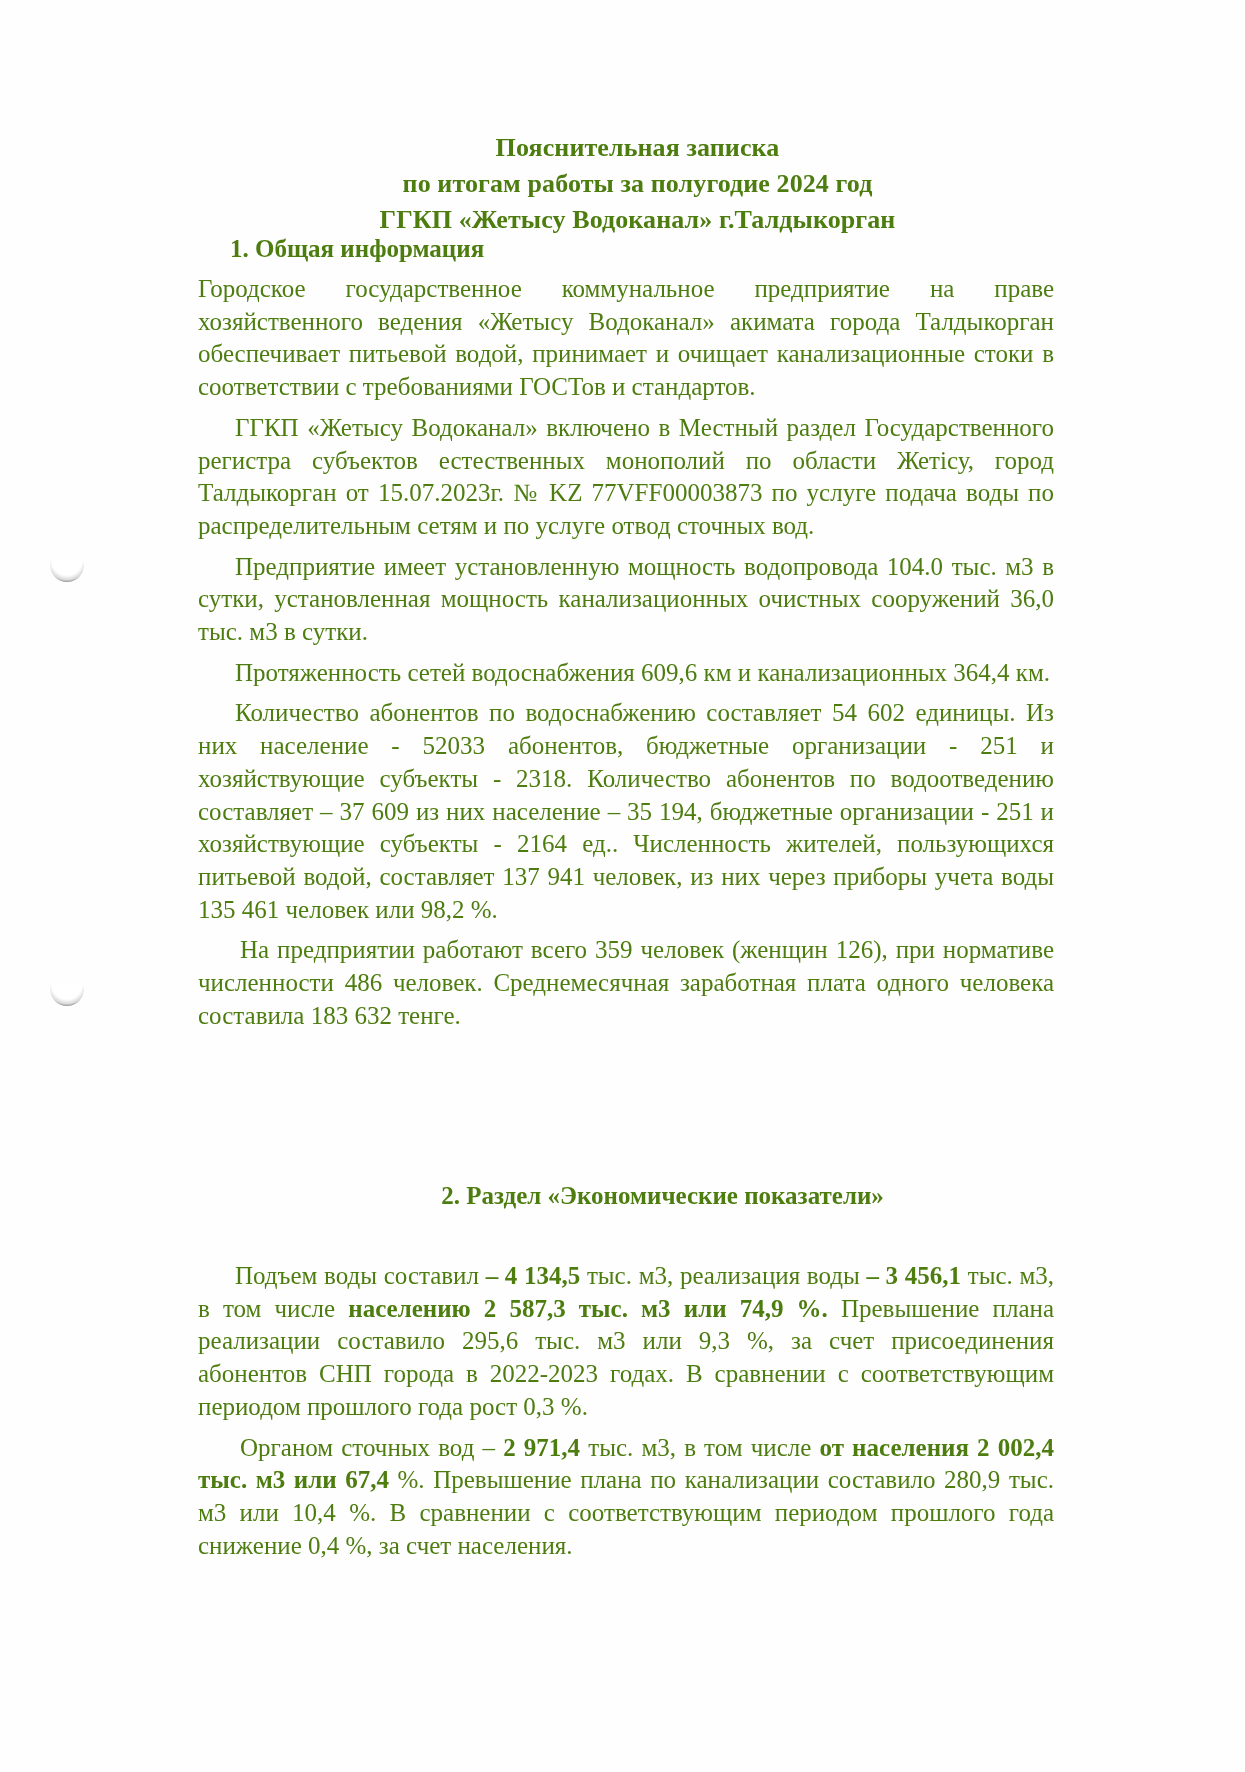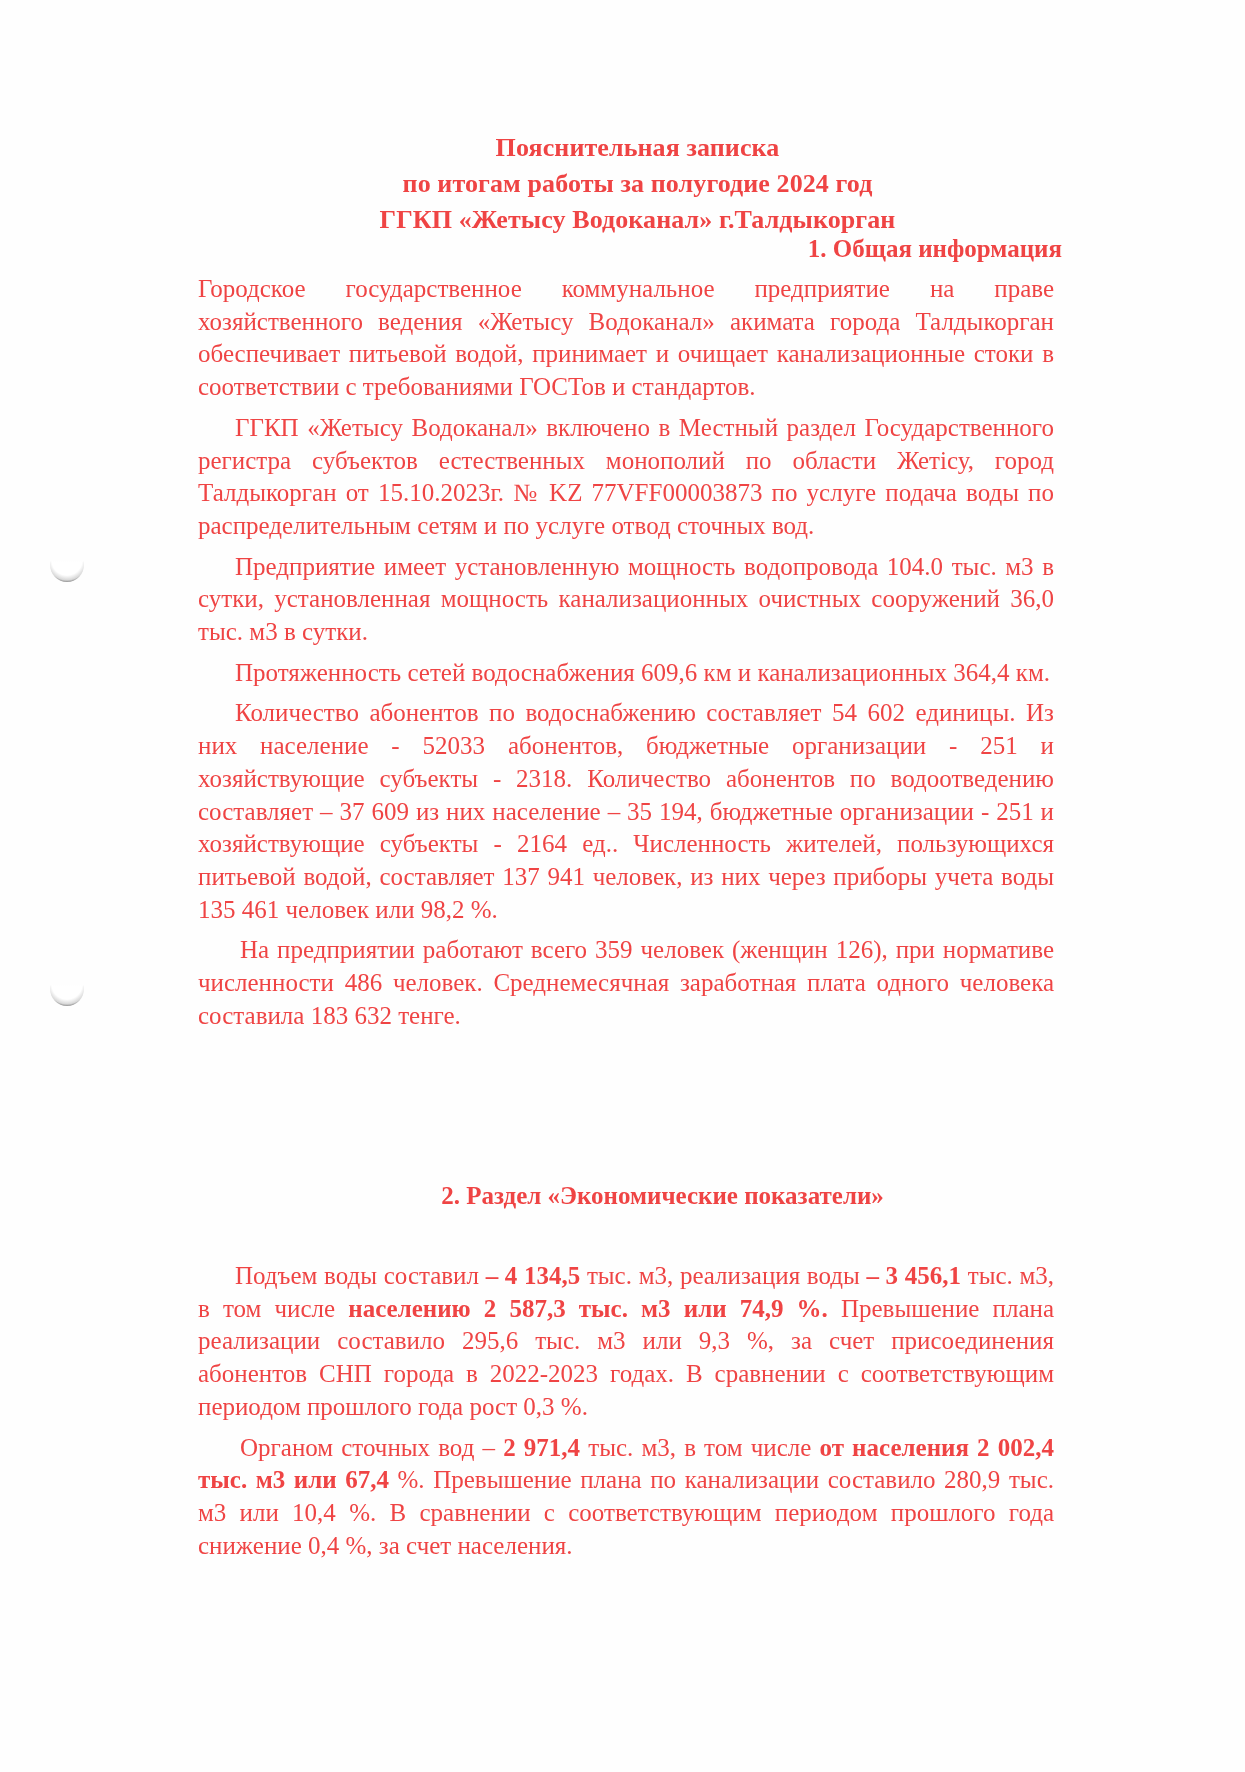--- a/index.html
+++ b/index.html
@@ -1,41 +1,41 @@
 <!DOCTYPE html>
 <html><head>
   <meta charset="utf-8">
   <style>
     html, body { margin: 0; padding: 0; background: #ffffff; }
     body { width: 1245px; height: 1772px; position: relative; overflow: hidden; }
     .page {
       position: absolute; left: 0; top: 0; width: 1245px; height: 1772px;
       background: #fefefe;
       font-family: "Liberation Serif", "DejaVu Serif", serif;
-      color: #ef4444;
+      color: #4d7c0f;
     }
     .punch {
       position: absolute; width: 34px; height: 34px; border-radius: 50%;
       background: radial-gradient(circle at 50% 35%, #ffffff 55%, #d8d8d8 72%, #3a3a3a 88%, #ffffff 100%);
       clip-path: inset(40% 0 0 0);
     }
     .title-block {
       position: absolute; left: 0; width: 1245px; top: 130px;
       text-align: center; font-weight: bold; font-size: 26px; line-height: 36px;
       letter-spacing: 0.1px;
     }
     .title-block div { padding-left: 30px; }
     .content {
       position: absolute; left: 190px; width: 872px;
       font-size: 25px; line-height: 32.7px; text-align: justify;
     }
     .content p { margin: 8px; }
     .indent { text-indent: 37px; }
     .h-section {
-      text-align: right; font-weight: bold; font-size: 25px; line-height: 32px;
+      text-align: left; font-weight: bold; font-size: 25px; line-height: 32px;
     }
     b { font-weight: bold; }
     #sec1 { top: 233px; }
     #sec2-head { position: absolute; left: 0; width: 1245px; top: 1180px; padding-left: 40px; }
     #sec2 { top: 1252px; }
   </style>
 </head>
 <body>
 
 <div class="page">
@@ -45,21 +45,21 @@
 
   <div class="title-block">
     <div>Пояснительная записка</div>
     <div>по итогам работы за полугодие 2024 год</div>
     <div>ГГКП «Жетысу Водоканал» г.Талдыкорган</div>
   </div>
 
   <div class="content" id="sec1">
     <div class="h-section" style="padding-left:40px;">1.  Общая информация</div>
     <p>Городское государственное коммунальное предприятие на праве хозяйственного ведения «Жетысу Водоканал» акимата города Талдыкорган обеспечивает питьевой водой, принимает и очищает канализационные стоки в соответствии с требованиями ГОСТов и стандартов.</p>
-    <p class="indent">ГГКП «Жетысу Водоканал» включено в Местный раздел Государственного регистра субъектов естественных монополий по области Жетісу, город Талдыкорган от 15.10.2023г. № KZ 77VFF00003873 по услуге подача воды по распределительным сетям и по услуге отвод сточных вод.</p>
+    <p class="indent">ГГКП «Жетысу Водоканал» включено в Местный раздел Государственного регистра субъектов естественных монополий по области Жетісу, город Талдыкорган от 15.07.2023г. № KZ 77VFF00003873 по услуге подача воды по распределительным сетям и по услуге отвод сточных вод.</p>
     <p class="indent">Предприятие имеет установленную мощность водопровода 104.0 тыс. м3 в сутки, установленная мощность канализационных очистных сооружений 36,0 тыс. м3 в сутки.</p>
     <p class="indent">Протяженность сетей водоснабжения 609,6 км и канализационных 364,4 км.</p>
     <p class="indent">Количество абонентов по водоснабжению составляет 54 602 единицы. Из них население - 52033 абонентов, бюджетные организации - 251 и хозяйствующие субъекты - 2318. Количество абонентов по водоотведению составляет – 37 609 из них население – 35 194, бюджетные организации - 251 и хозяйствующие субъекты - 2164 ед.. Численность жителей, пользующихся питьевой водой, составляет 137 941 человек, из них через приборы учета воды 135 461 человек или 98,2 %.</p>
     <p class="indent" style="text-indent:42px;">На предприятии работают всего 359 человек (женщин 126), при нормативе численности 486 человек. Среднемесячная заработная плата одного человека составила 183 632 тенге.</p>
   </div>
 
   <div class="content h-section" id="sec2-head" style="left:0; width:1245px; text-align:center;">2.  Раздел «Экономические показатели»</div>
 
   <div class="content" id="sec2">
     <p class="indent">

